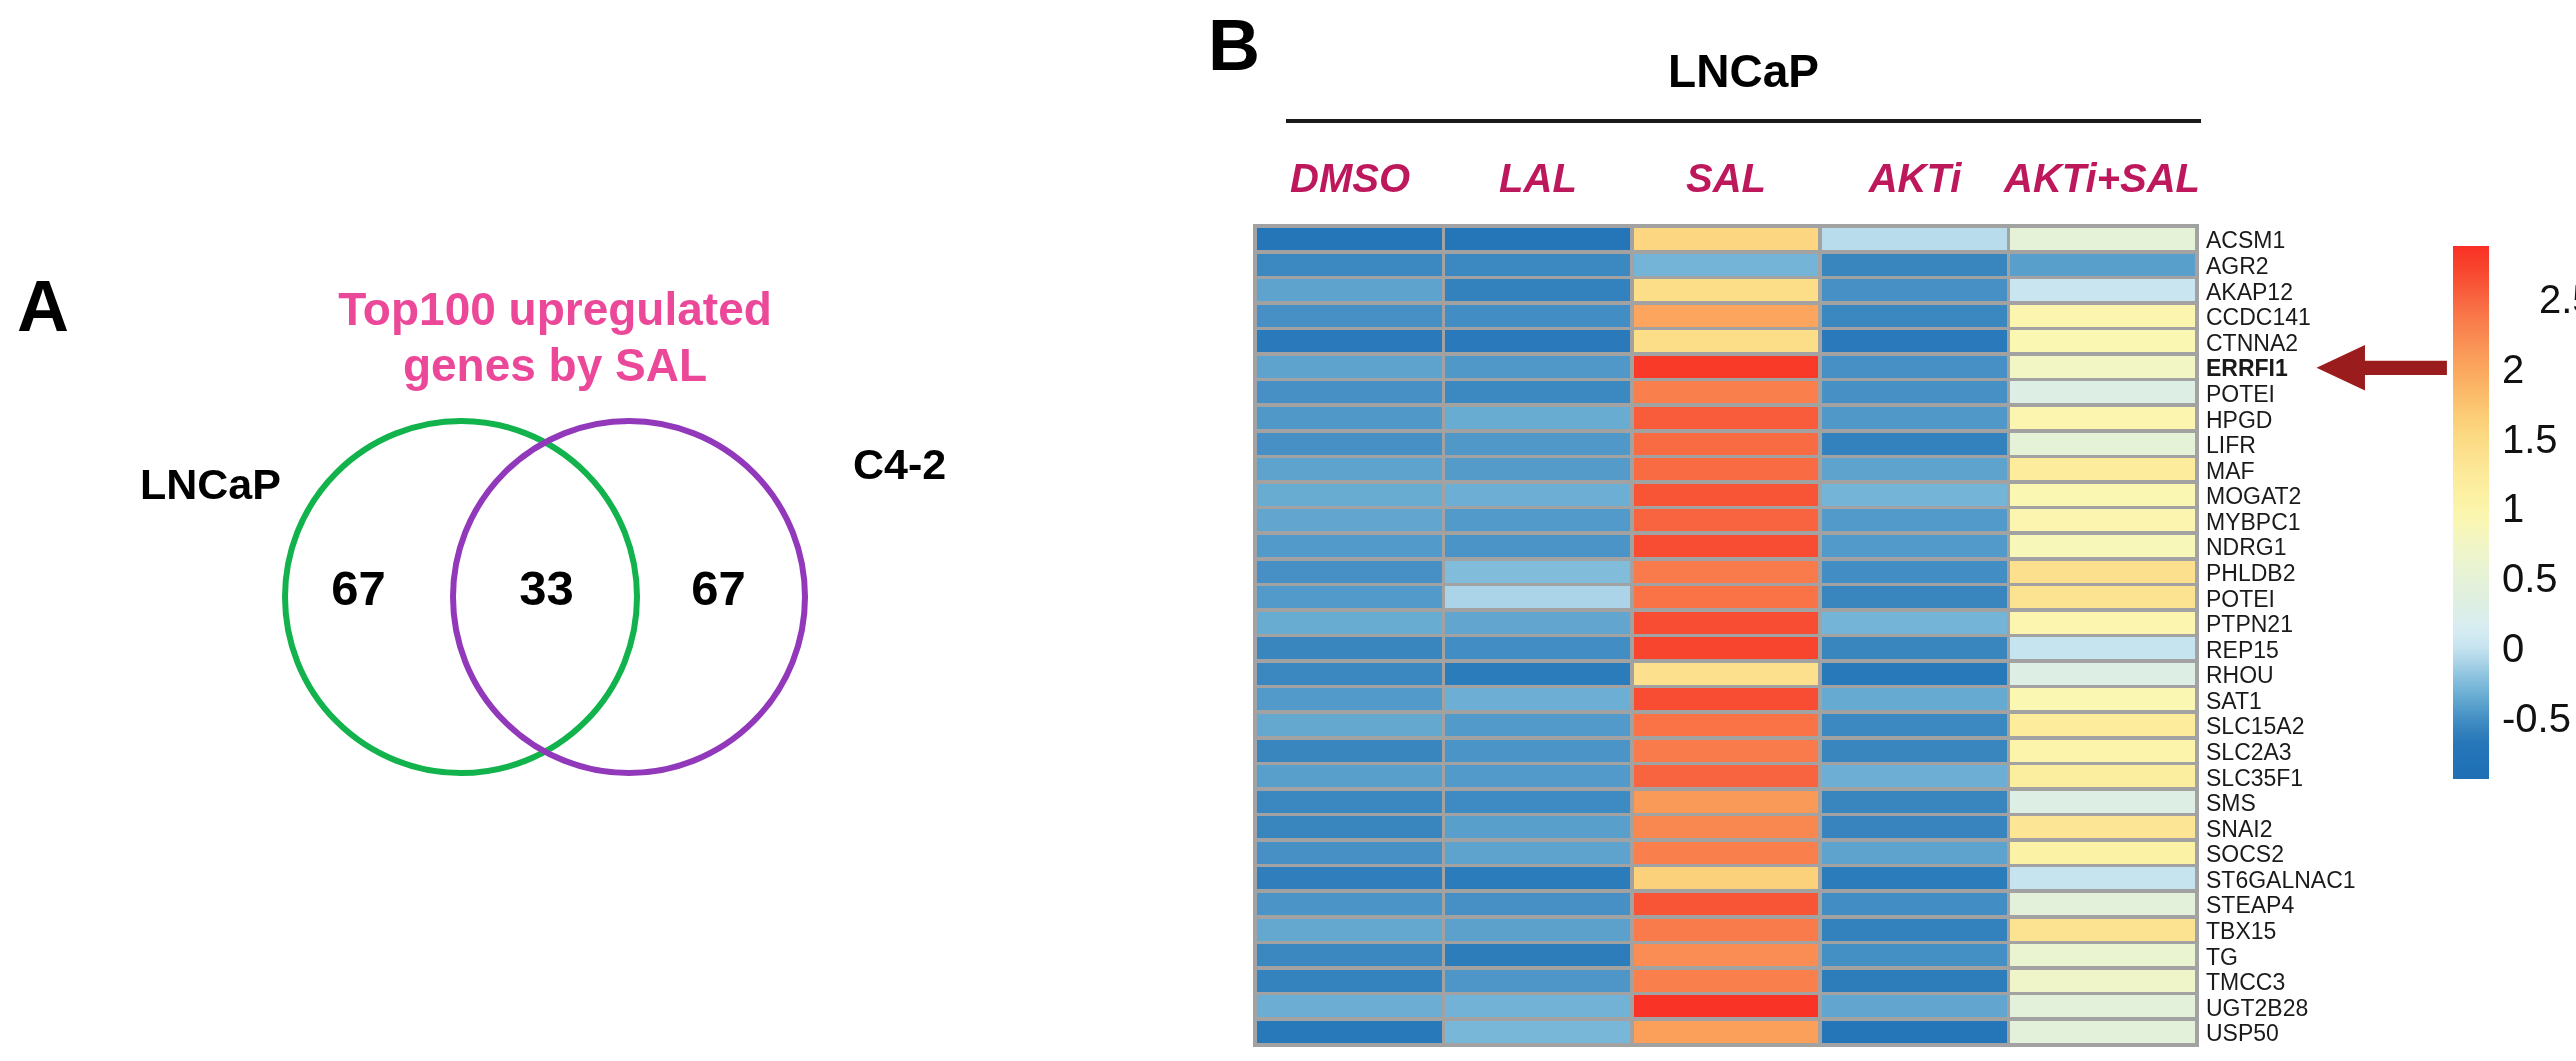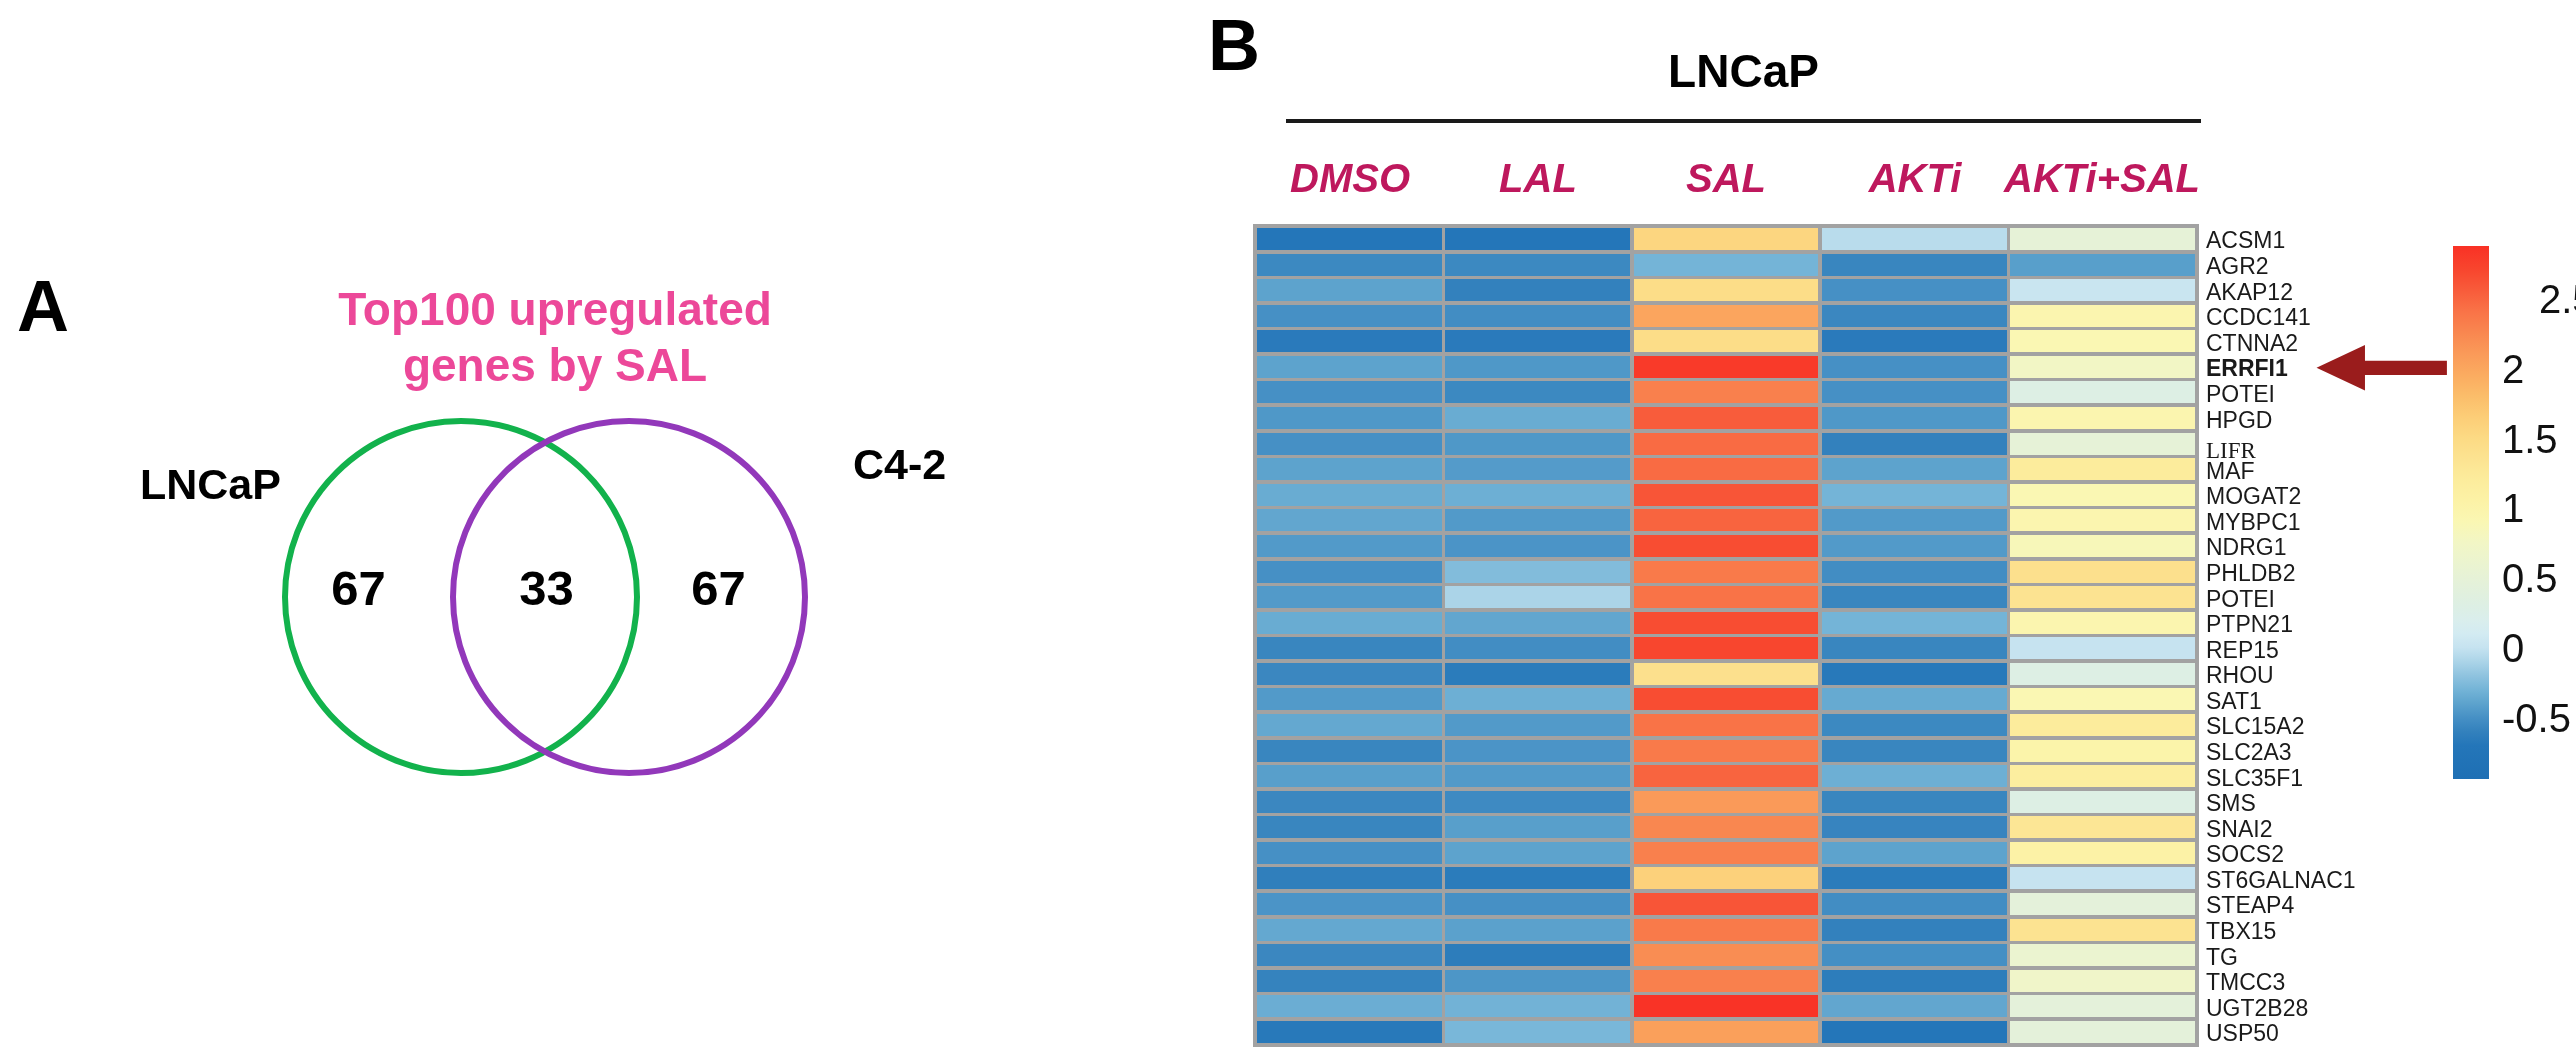--- a/index.html
+++ b/index.html
@@ -233,21 +233,21 @@
 
   <div class="abs" id="gene-labels">
       <div class="gene-label" style="top: -1.4px;">ACSM1</div>
       <div class="gene-label" style="top: 24px;">AGR2</div>
       <div class="gene-label" style="top: 50px;">AKAP12</div>
       <div class="gene-label" style="top: 75px;">CCDC141</div>
       <div class="gene-label" style="top: 101px;">CTNNA2</div>
       <div class="gene-label bold" style="top: 126px;">ERRFI1</div>
       <div class="gene-label" style="top: 152px;">POTEI</div>
       <div class="gene-label" style="top: 178px;">HPGD</div>
-      <div class="gene-label" style="top: 209px; font-family: Liberation Serif, serif;">LIFR</div>
+      <div class="gene-label" style="top: 203px;">LIFR</div>
       <div class="gene-label" style="top: 229px;">MAF</div>
       <div class="gene-label" style="top: 254px;">MOGAT2</div>
       <div class="gene-label" style="top: 280px;">MYBPC1</div>
       <div class="gene-label" style="top: 305px;">NDRG1</div>
       <div class="gene-label" style="top: 331px;">PHLDB2</div>
       <div class="gene-label" style="top: 357px;">POTEI</div>
       <div class="gene-label" style="top: 382px;">PTPN21</div>
       <div class="gene-label" style="top: 408px;">REP15</div>
       <div class="gene-label" style="top: 433px;">RHOU</div>
       <div class="gene-label" style="top: 459px;">SAT1</div>

